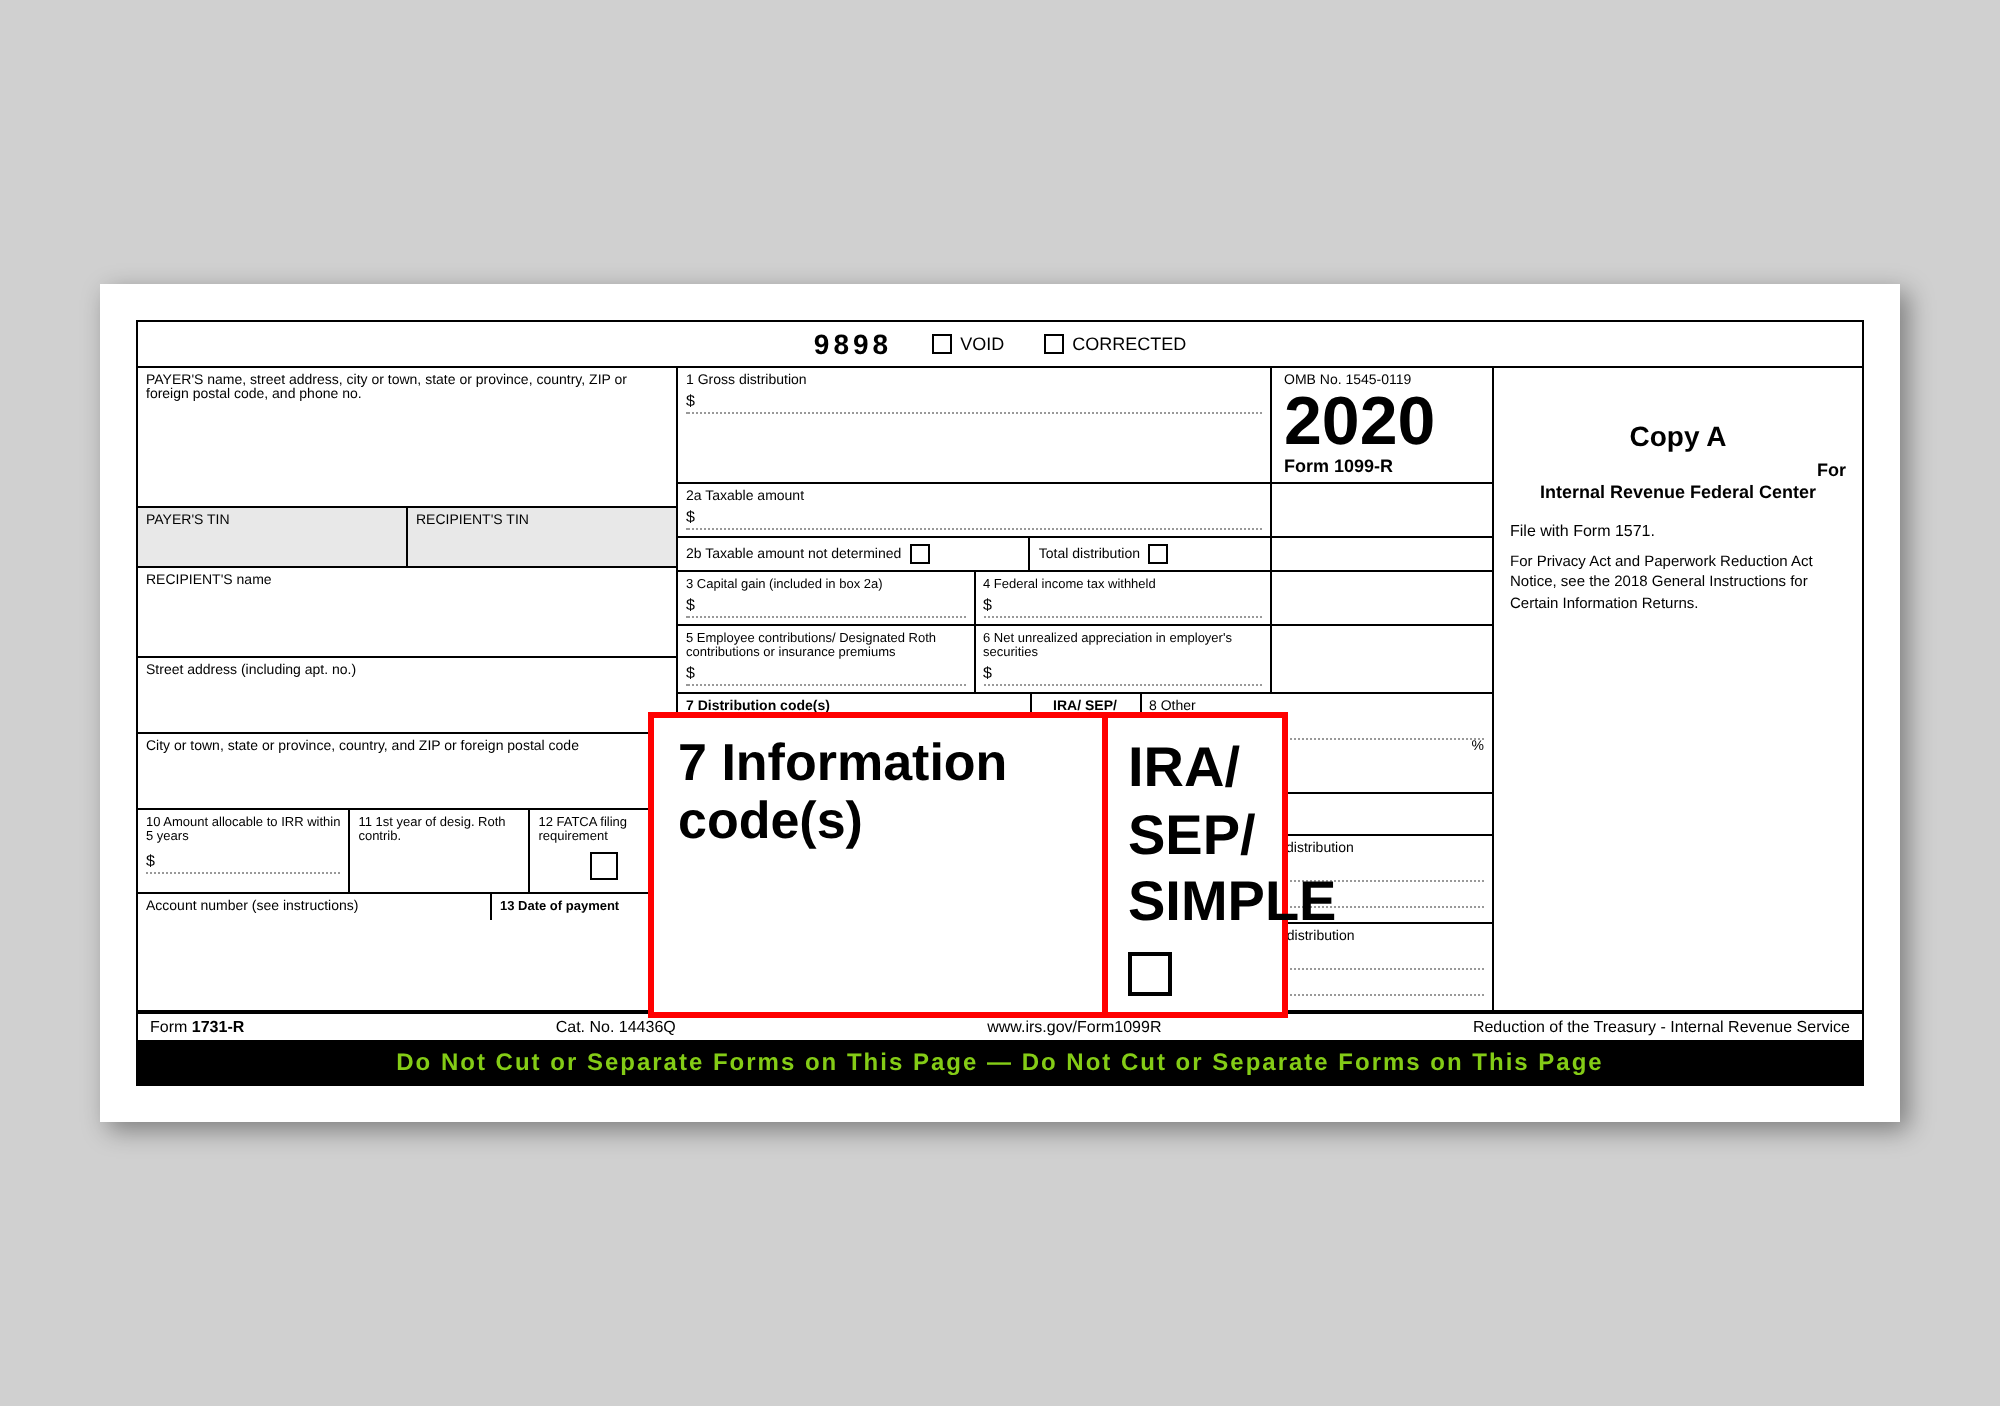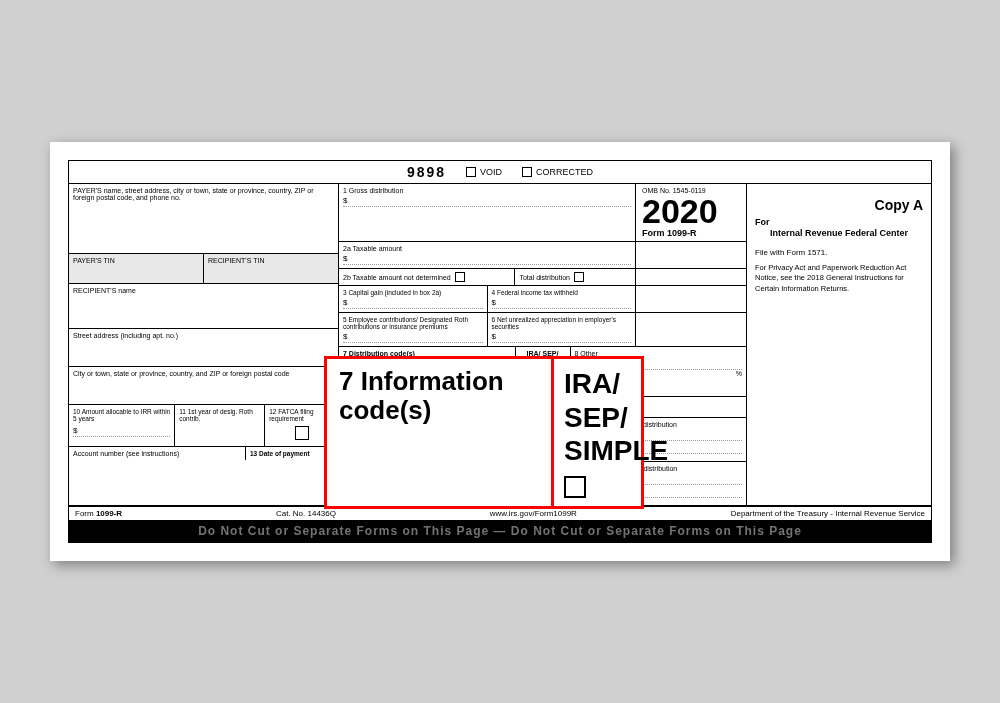--- a/index.html
+++ b/index.html
@@ -94,21 +94,21 @@
     
     .form-footer {
       border-top: 1px solid #000;
       display: flex;
       justify-content: space-between;
       padding: 2px 6px;
       font-size: 8px;
     }
     .bottom-banner {
       background: #000;
-      color: #737373;
+      color: #84cc16;
       text-align: center;
       padding: 4px;
       font-size: 12px;
       font-weight: bold;
       letter-spacing: 1px;
     }
 
     .dashed-line {
       border-bottom: 1px dashed #999;
       margin: 2px 0;
@@ -361,36 +361,36 @@
               </div>
             <div class="dollar-line">
                 <span>$</span>
               </div>
           </div>
         </div>
 
       </div>
 
       <div style="width:185px; border-left:1px solid #000; padding:5px 8px;">
-        <div style="font-size:14px; font-weight:bold; text-align:right; margin-top:8px;">Copy A</div>
-        <div style="font-size:9px; font-weight:bold; text-align:left; margin-top:4px;">For</div>
+        <div style="font-size:14px; font-weight:bold; text-align:center; margin-top:21px;">Copy A</div>
+        <div style="font-size:9px; font-weight:bold; text-align:right; margin-top:4px;">For</div>
         <div style="font-size:9px; font-weight:bold; text-align:center; line-height:1.4;">Internal Revenue Federal Center</div>
         <div style="font-size:8px; margin-top:8px;">File with Form 1571.</div>
         <div style="font-size:7.5px; margin-top:6px; line-height:1.4;">For Privacy Act and Paperwork Reduction Act Notice, see the 2018 General Instructions for Certain Information Returns.</div>
       </div>
 
     </div>
 
     <div class="form-footer">
       <span>
-        Form <strong>1099-R</strong>
+        Form <strong>1731-R</strong>
       </span>
       <span>Cat. No. 14436Q</span>
       <span>www.irs.gov/Form1099R</span>
-      <span>Department of the Treasury - Internal Revenue Service</span>
+      <span>Reduction of the Treasury - Internal Revenue Service</span>
     </div>
 
     <div class="bottom-banner">Do Not Cut or Separate Forms on This Page  —  Do Not Cut or Separate Forms on This Page</div>
 
     <div class="dist-overlay">
       <div class="dist-overlay-main">
         <div style="font-size:26px; font-weight:bold; line-height:1.1;">
           <span>7</span>&nbsp;<span style="font-size:26px; font-weight:bold;">Information code(s)</span>
         </div>
       </div>

